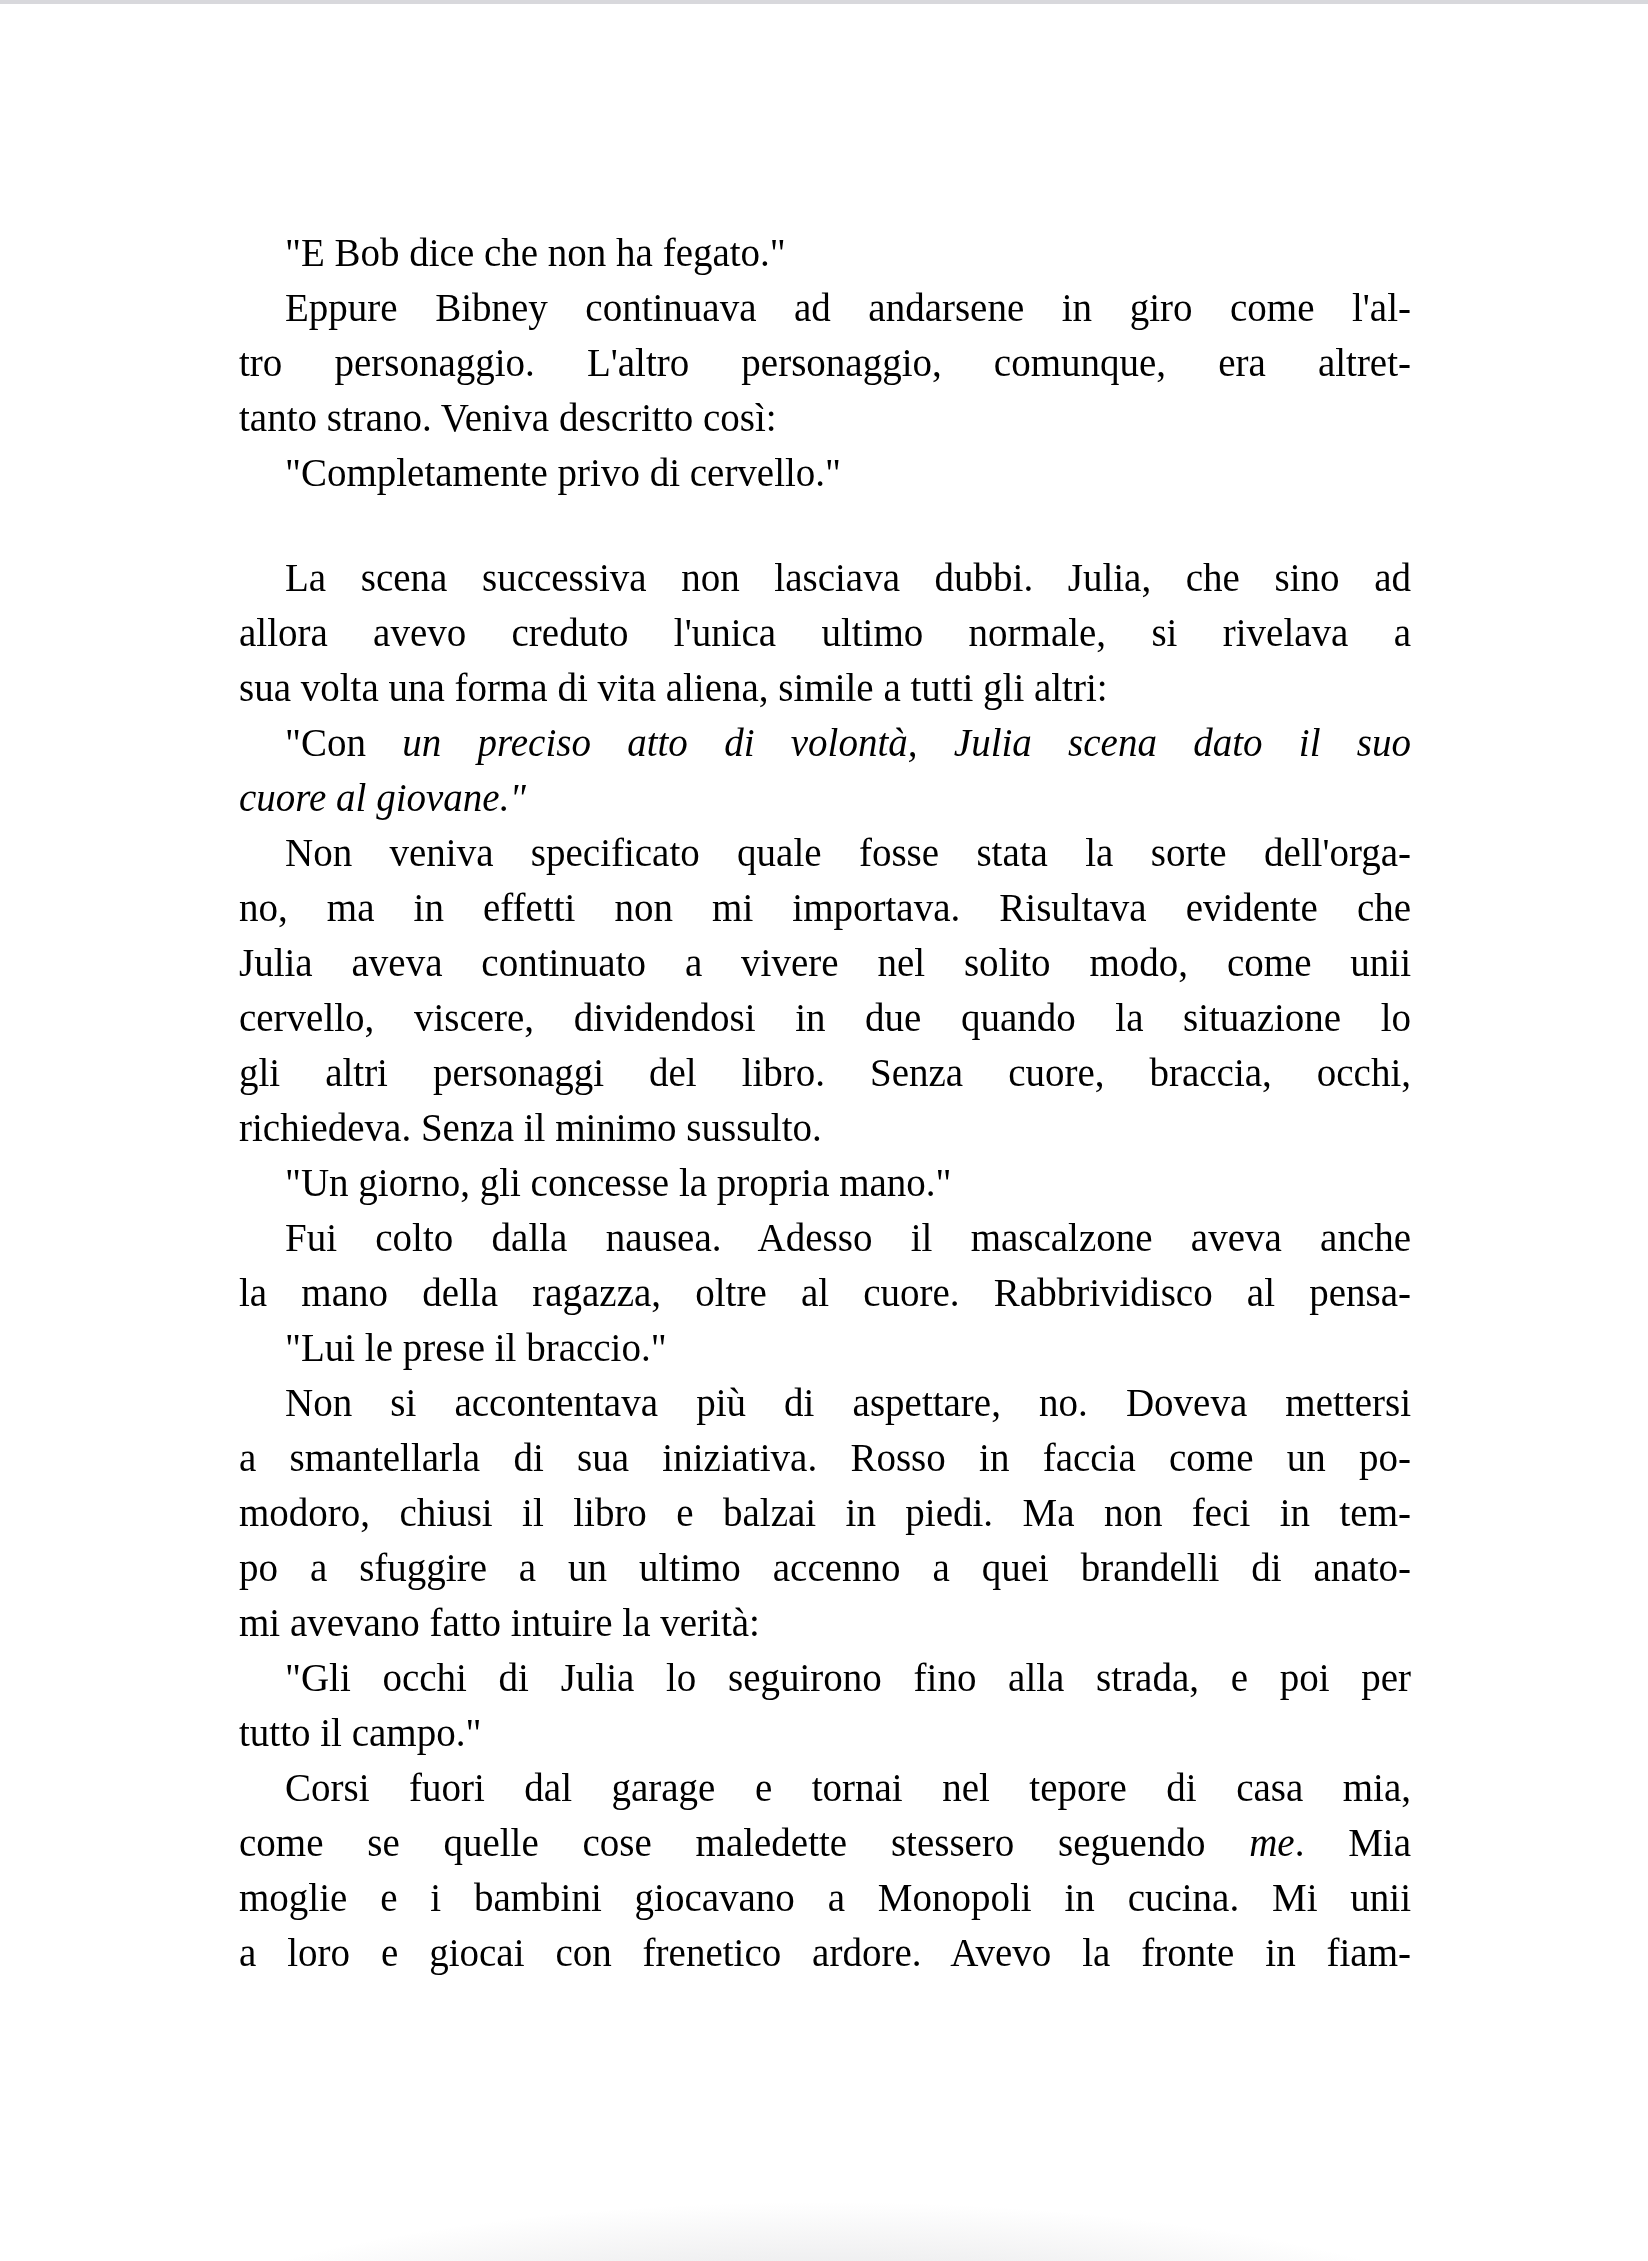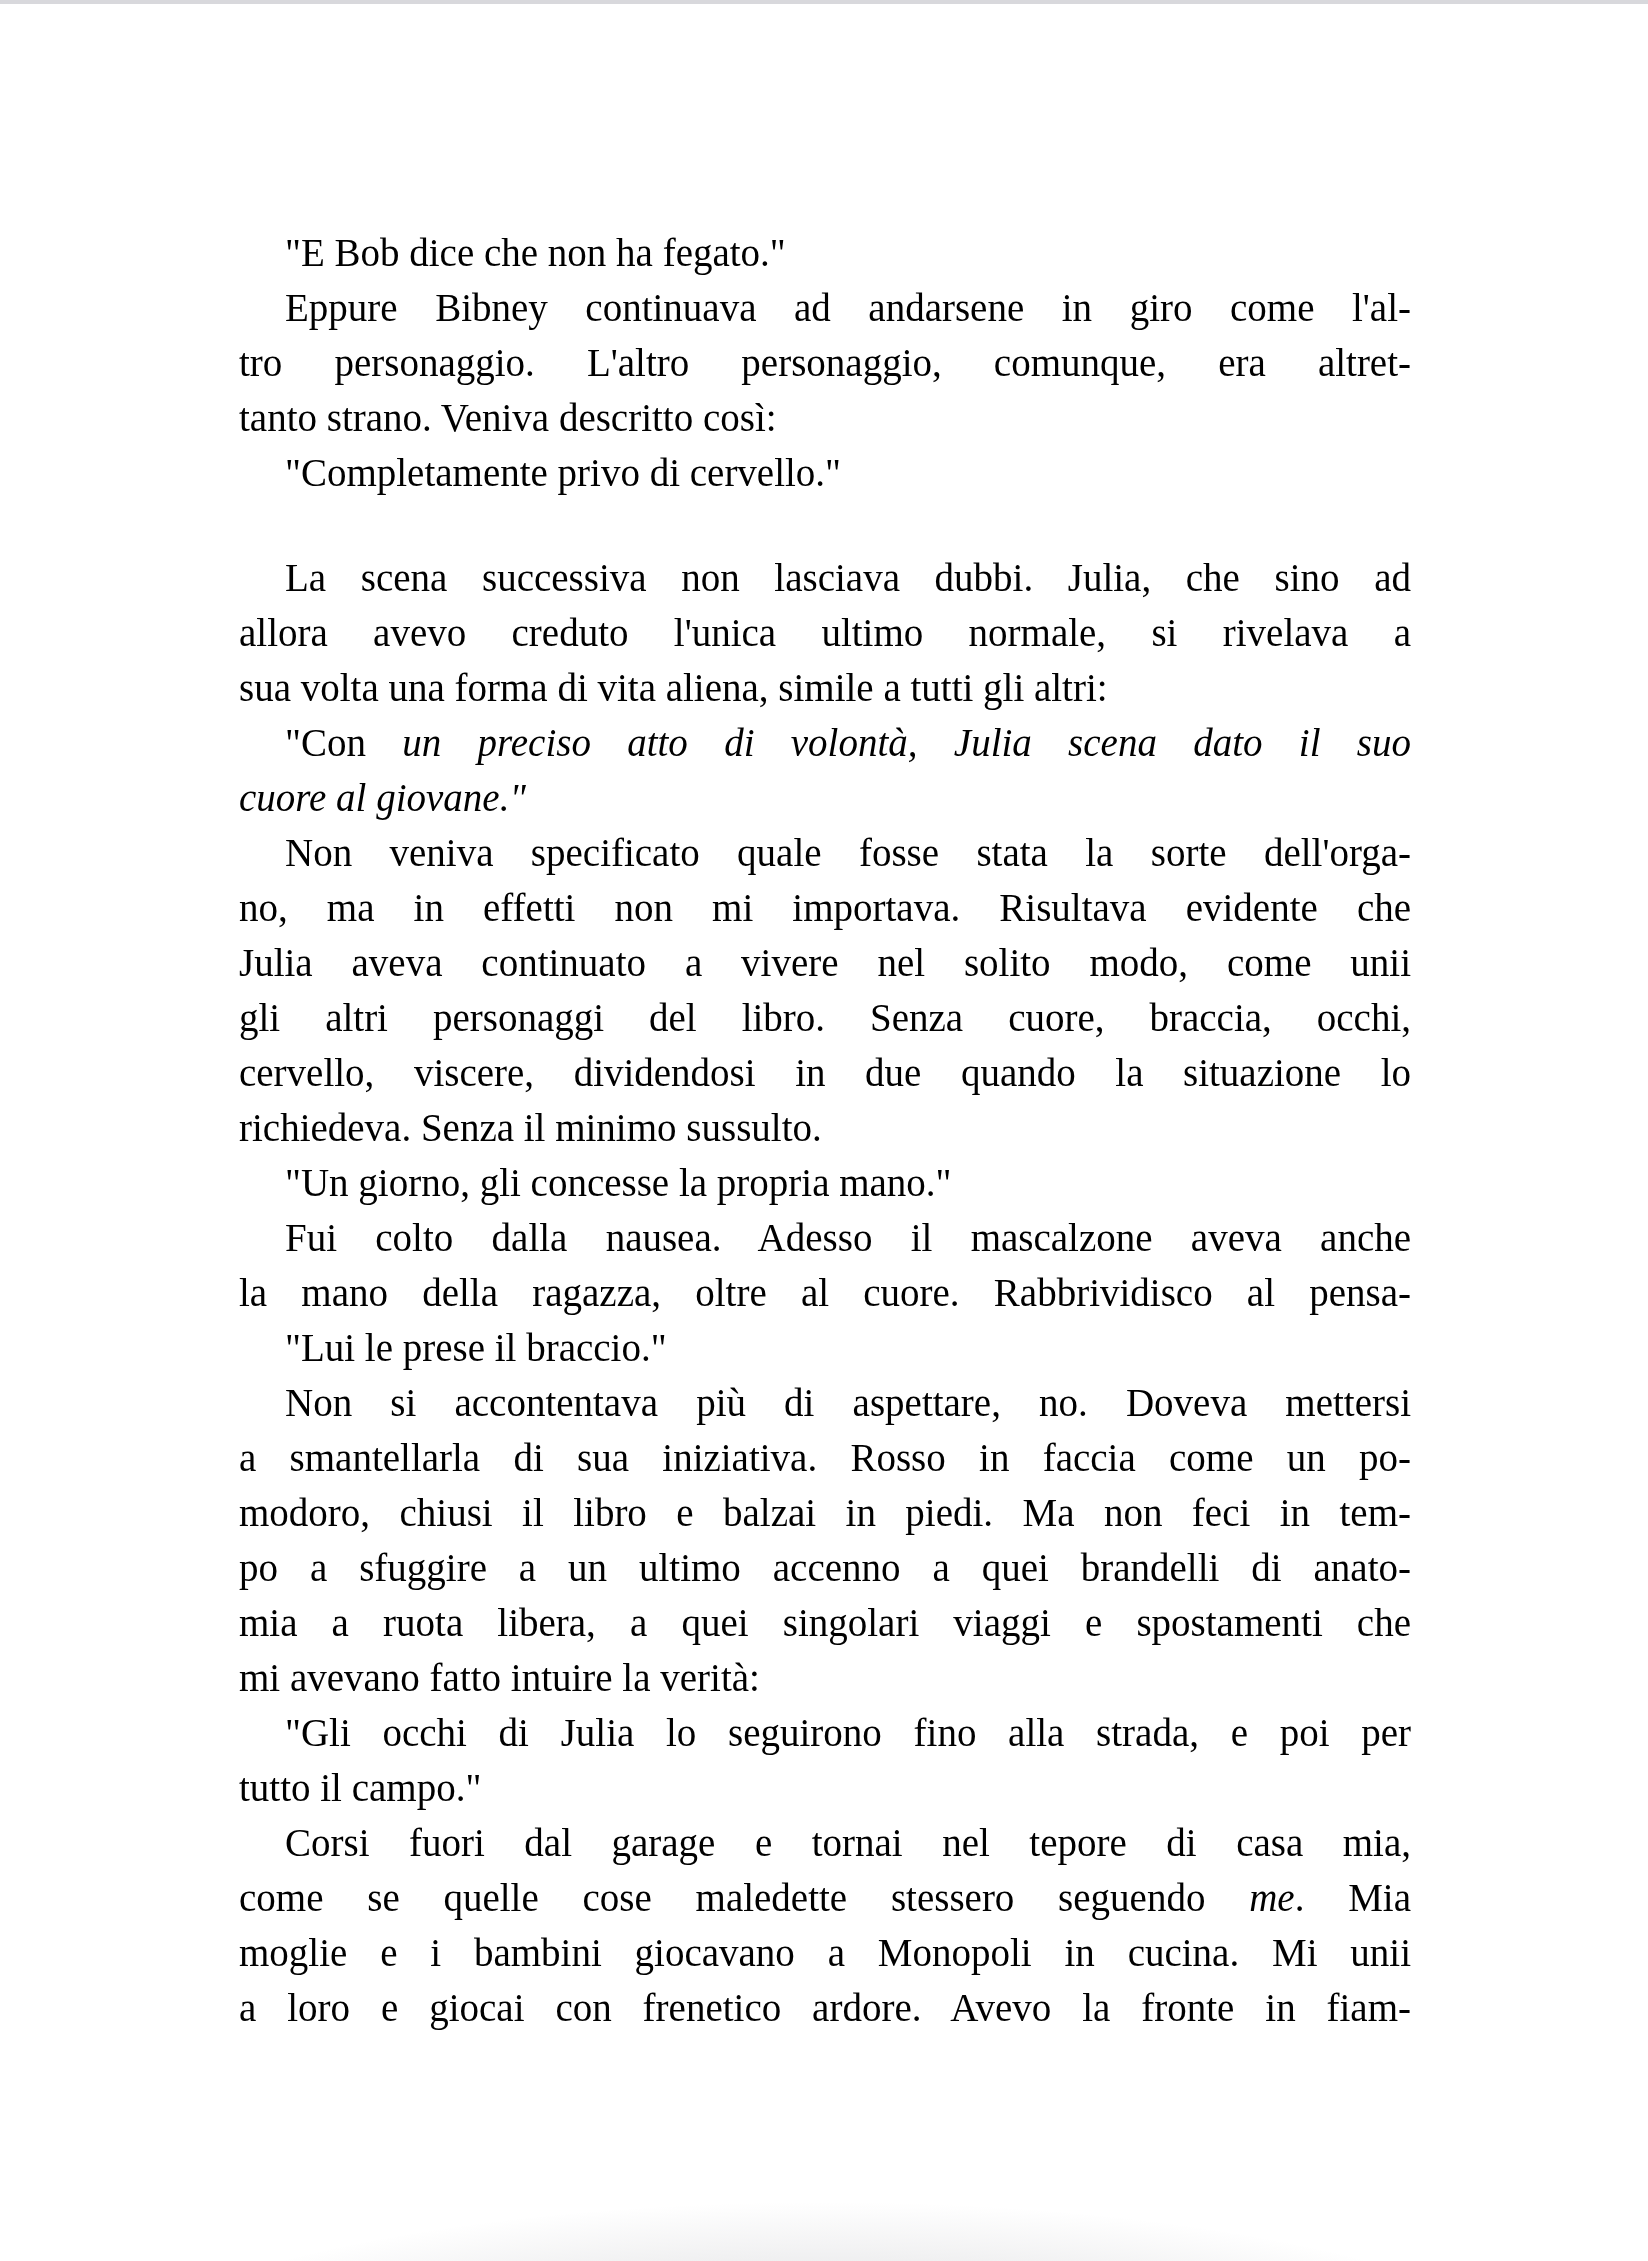--- a/index.html
+++ b/index.html
@@ -85,40 +85,39 @@
         <div class="line last"><span>sua volta una forma di vita aliena, simile a tutti gli altri:</span></div>
       </div>
       <div class="para">
         <div class="line first"><span>"Con </span><em>un preciso atto di volontà, Julia scena dato il suo</em></div>
         <div class="line last"><em>cuore al giovane."</em></div>
       </div>
       <div class="para">
         <div class="line first"><span>Non veniva specificato quale fosse stata la sorte dell'orga-</span></div>
         <div class="line"><span>no, ma in effetti non mi importava. Risultava evidente che</span></div>
         <div class="line"><span>Julia aveva continuato a vivere nel solito modo, come unii</span></div>
+        <div class="line"><span>cervello, viscere, dividendosi in due quando la situazione lo</span></div>
         <div class="line"><span>gli altri personaggi del libro. Senza cuore, braccia, occhi,</span></div>
-        <div class="line"><span>cervello, viscere, dividendosi in due quando la situazione lo</span></div>
         <div class="line last"><span>richiedeva. Senza il minimo sussulto.</span></div>
       </div>
       <div class="para">
         <div class="line first last"><span>"Un giorno, gli concesse la propria mano."</span></div>
       </div>
       <div class="para">
         <div class="line first"><span>Fui colto dalla nausea. Adesso il mascalzone aveva anche</span></div>
         <div class="line"><span>la mano della ragazza, oltre al cuore. Rabbrividisco al pensa-</span></div>
       </div>
       <div class="para">
         <div class="line first last"><span>"Lui le prese il braccio."</span></div>
       </div>
       <div class="para">
         <div class="line first"><span>Non si accontentava più di aspettare, no. Doveva mettersi</span></div>
         <div class="line"><span>a smantellarla di sua iniziativa. Rosso in faccia come un po-</span></div>
         <div class="line"><span>modoro, chiusi il libro e balzai in piedi. Ma non feci in tem-</span></div>
         <div class="line"><span>po a sfuggire a un ultimo accenno a quei brandelli di anato-</span></div>
-        <div class="line"><span>mia a ruota libera, a quei singolari viaggi e spostamenti che</span></div>
         <div class="line last"><span>mi avevano fatto intuire la verità:</span></div>
       </div>
       <div class="para">
         <div class="line first"><span>"Gli occhi di Julia lo seguirono fino alla strada, e poi per</span></div>
         <div class="line last"><span>tutto il campo."</span></div>
       </div>
       <div class="para">
         <div class="line first"><span>Corsi fuori dal garage e tornai nel tepore di casa mia,</span></div>
         <div class="line"><span>come se quelle cose maledette stessero seguendo </span><em>me</em><span>. Mia</span></div>
         <div class="line"><span>moglie e i bambini giocavano a Monopoli in cucina. Mi unii</span></div>

